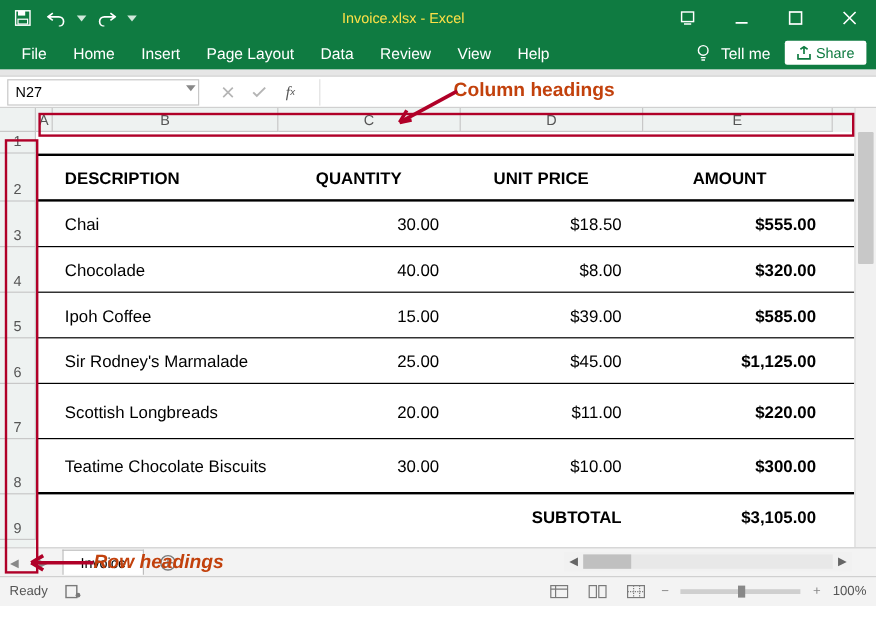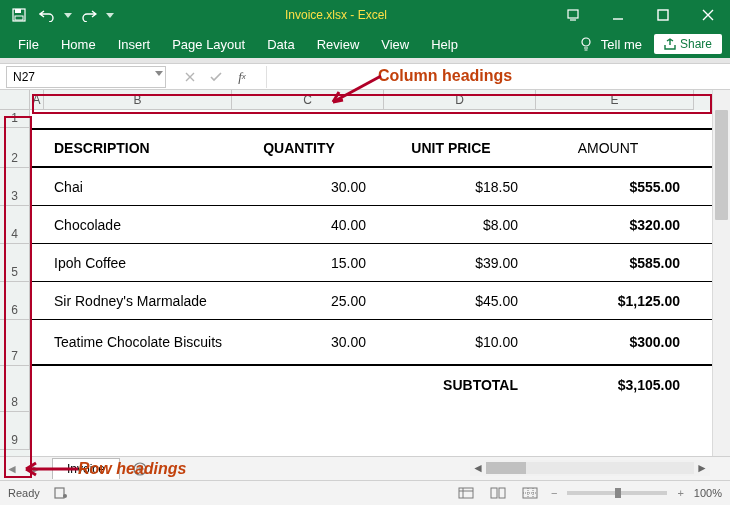--- a/index.html
+++ b/index.html
@@ -45,21 +45,21 @@
   .colhead { border-right: 1px solid #c8c8c8; border-bottom: 1px solid #c8c8c8; text-align: center; font-size: 12px; color: #555; line-height: 20px; }
   .rowheads { position: absolute; left: 0; top: 20px; width: 30px; bottom: 0; background: #eef2f1; }
   .rowhead { border-right: 1px solid #c8c8c8; border-bottom: 1px solid #c8c8c8; text-align: center; font-size: 12px; color: #555; display: flex; align-items: flex-end; justify-content: center; padding-bottom: 2px; }
   .cells { position: absolute; left: 30px; top: 20px; right: 18px; bottom: 0; overflow: hidden; }
   .datarow { display: flex; border-bottom: 1px solid #000; height: 38px; align-items: center; font-size: 14px; }
   .datarow.header { font-weight: bold; border-top: 2px solid #000; border-bottom: 2px solid #000; height: 40px; }
   .datarow .cB { padding-left: 10px; }
   .datarow .cC { text-align: right; padding-right: 18px; }
   .datarow .cD { text-align: right; padding-right: 18px; }
   .datarow .cE { text-align: right; padding-right: 14px; font-weight: bold; }
-  .datarow.header .cE { font-weight: normal; }
+  .datarow.header .cE { font-weight: bold; }
   .emptyrow { height: 18px; }
 
   .colA { width: 14px; flex: 0 0 14px; }
   .colB { width: 188px; flex: 0 0 188px; }
   .colC { width: 152px; flex: 0 0 152px; }
   .colD { width: 152px; flex: 0 0 152px; }
   .colE { width: 158px; flex: 0 0 158px; }
 
   .vscroll { position: absolute; right: 0; top: 0; width: 18px; bottom: 0; background: #f1f1f1; border-left: 1px solid #dadada; }
   .vthumb { position: absolute; left: 2px; right: 2px; top: 20px; height: 110px; background: #c8c8c8; border-radius: 1px; }
@@ -248,20 +248,27 @@
       <div class="colD cD">$39.00</div>
       <div class="colE cE">$585.00</div>
     </div>
     <div class="datarow">
       <div class="colA"></div>
       <div class="colB cB">Sir Rodney's Marmalade</div>
       <div class="colC cC">25.00</div>
       <div class="colD cD">$45.00</div>
       <div class="colE cE">$1,125.00</div>
     </div>
+    <div class="datarow" style="height:46px">
+      <div class="colA"></div>
+      <div class="colB cB">Scottish Longbreads</div>
+      <div class="colC cC">20.00</div>
+      <div class="colD cD">$11.00</div>
+      <div class="colE cE">$220.00</div>
+    </div>
     <div class="datarow" style="height:46px;border-bottom:2px solid #000">
       <div class="colA"></div>
       <div class="colB cB">Teatime Chocolate Biscuits</div>
       <div class="colC cC">30.00</div>
       <div class="colD cD">$10.00</div>
       <div class="colE cE">$300.00</div>
     </div>
     <div class="datarow" style="border-bottom:none">
       <div class="colA"></div>
       <div class="colB cB"></div>

